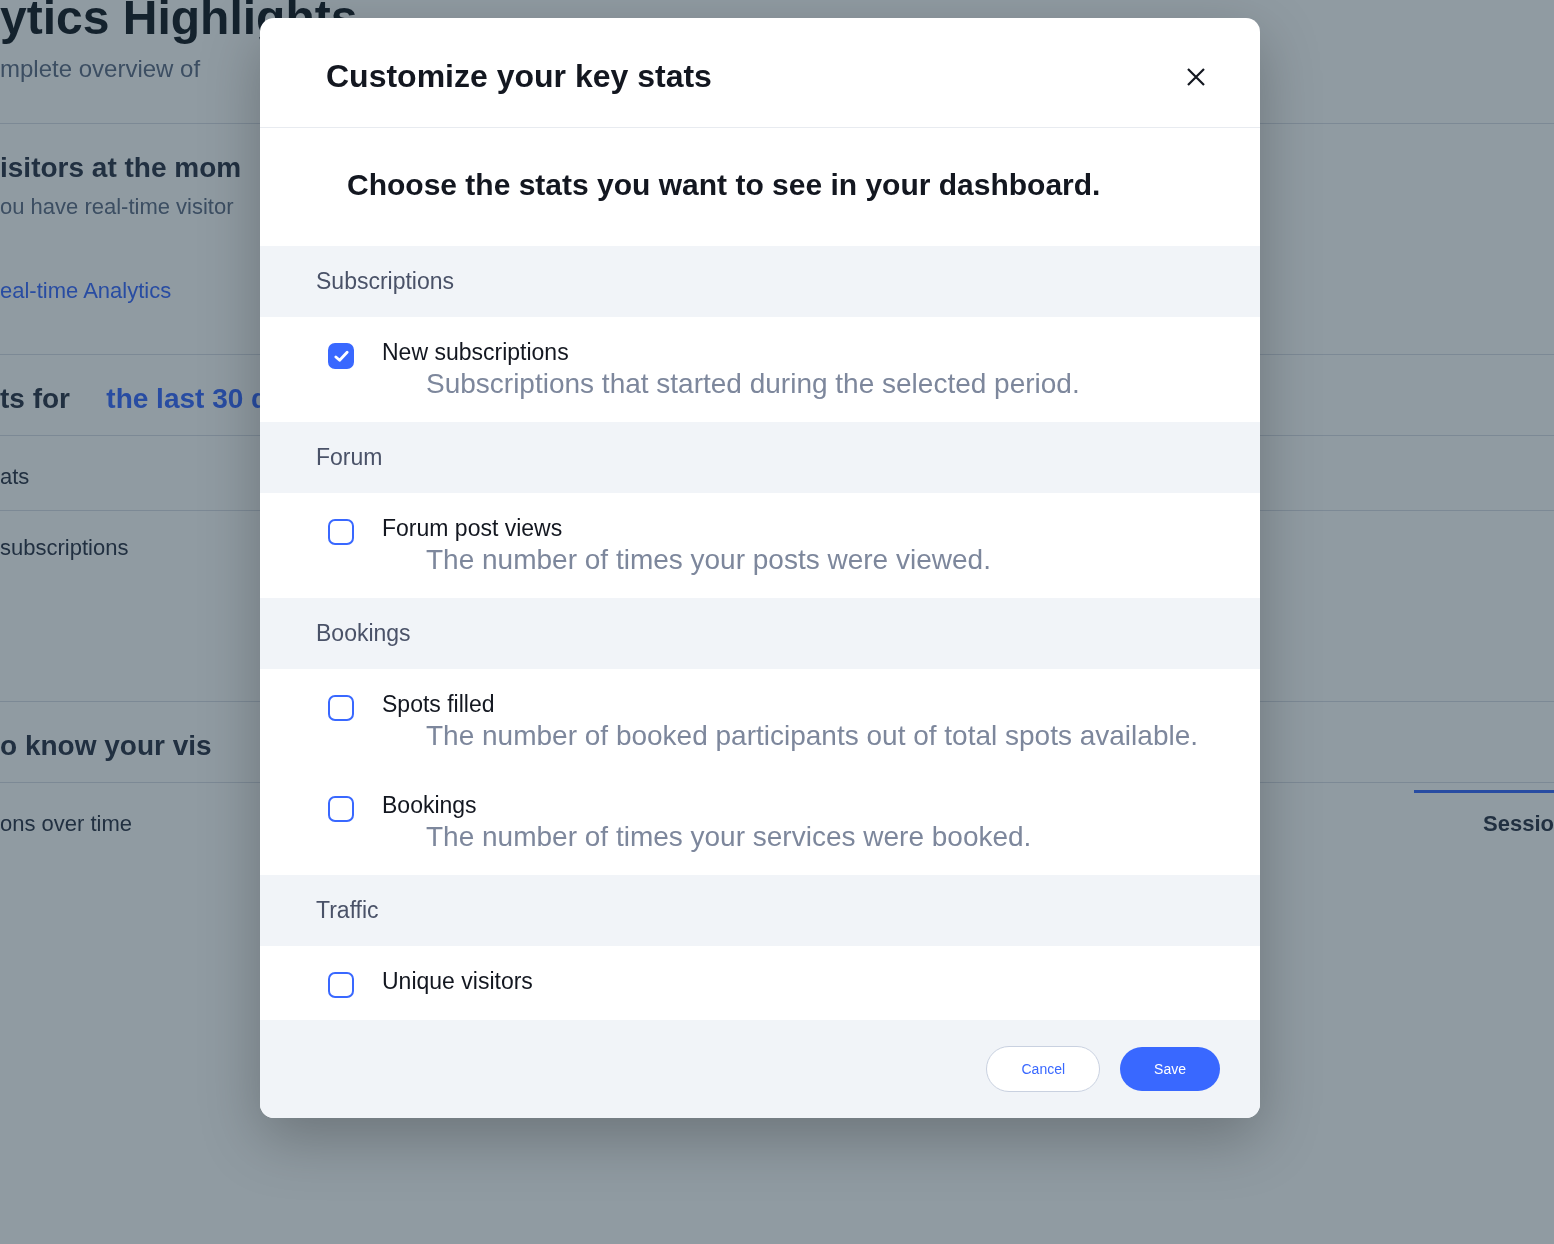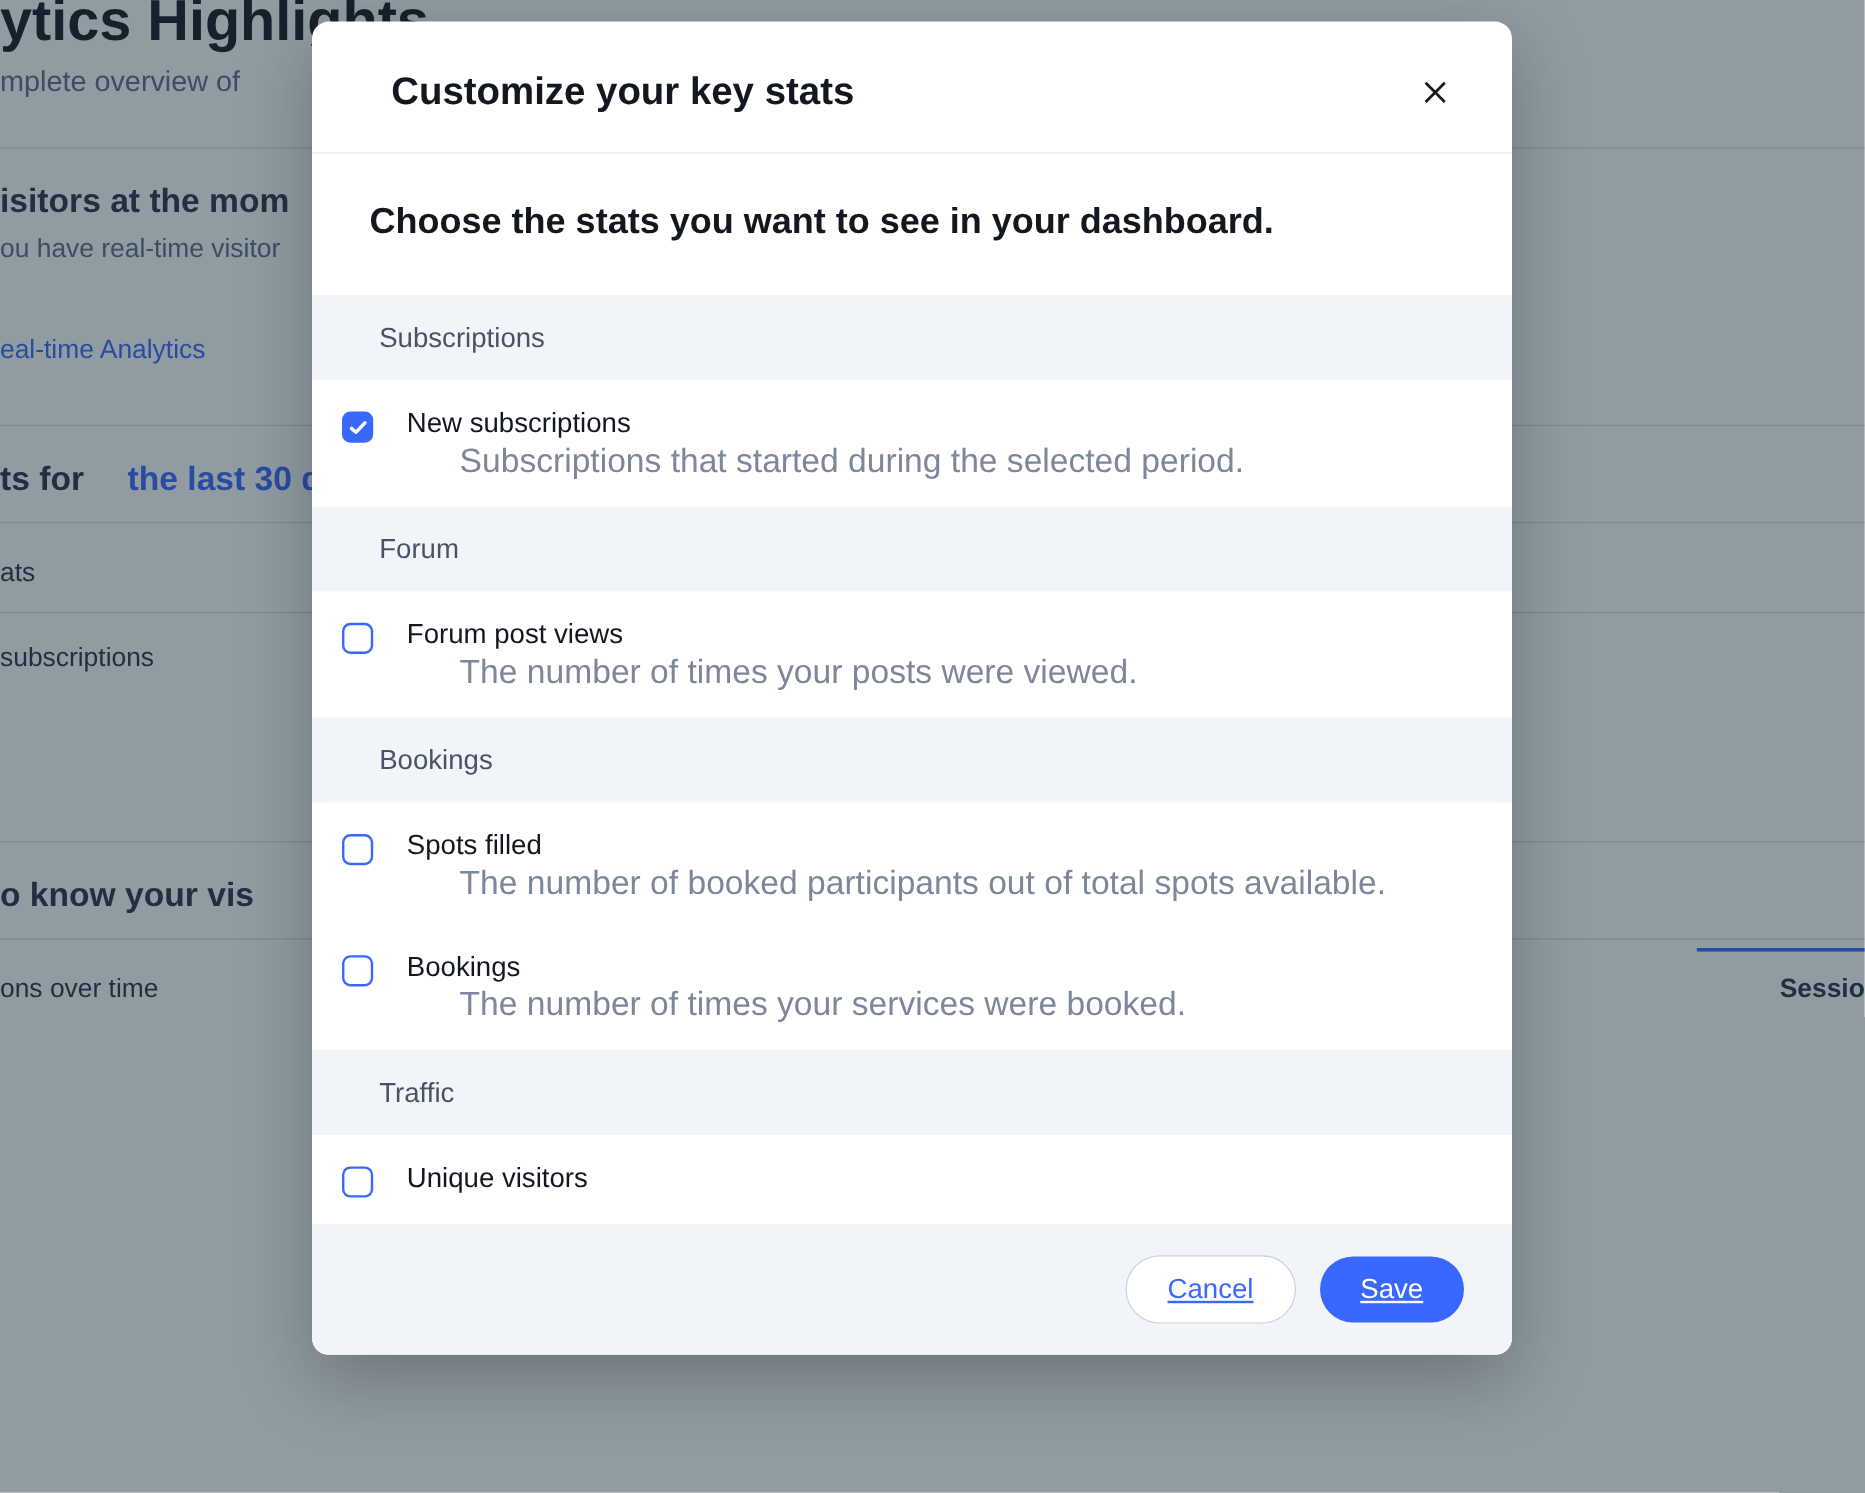--- a/index.html
+++ b/index.html
@@ -122,33 +122,34 @@
       align-items:center;
       justify-content:center;
     }
     .close-btn svg { width: 24px; height:24px; }
 
     .modal-subheader {
       padding: 40px 48px 44px 48px;
       font-size: 30px;
       font-weight: 700;
       color: #131720;
+      margin-left: 39px;
     }
 
     .section-header {
       background: #f1f4f8;
       padding: 22px 56px 22px 56px;
       font-size: 23px;
       color: #4a5268;
     }
 
     .option-row {
       display: flex;
       align-items: flex-start;
-      padding: 22px 56px 22px 25px;
+      padding: 22px 56px 22px 68px;
       gap: 28px;
       background:#fff;
     }
     .option-row + .option-row {
       padding-top: 18px;
     }
 
     .checkbox {
       width: 26px;
       height: 26px;
@@ -191,25 +192,24 @@
       background: #f1f4f8;
       padding: 26px 40px;
       display: flex;
       justify-content: flex-end;
       gap: 20px;
       align-items:center;
     }
     .btn {
       border-radius: 999px;
       padding: 14px 34px;
-      font-size: 23px;
+      font-size: 14px;
       cursor: pointer;
       border: none;
       font-weight:500;
-      text-decoration:underline;
     }
     .btn-cancel {
       background: #fff;
       color: #3968ff;
       border: 1px solid #c9d1e0;
     }
     .btn-save {
       background: #3968ff;
       color: #fff;
     }

